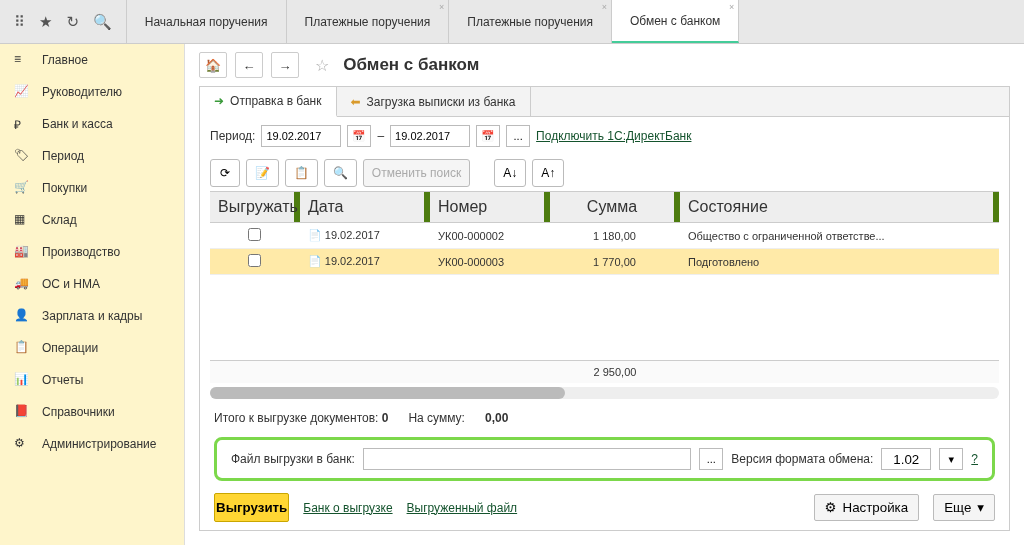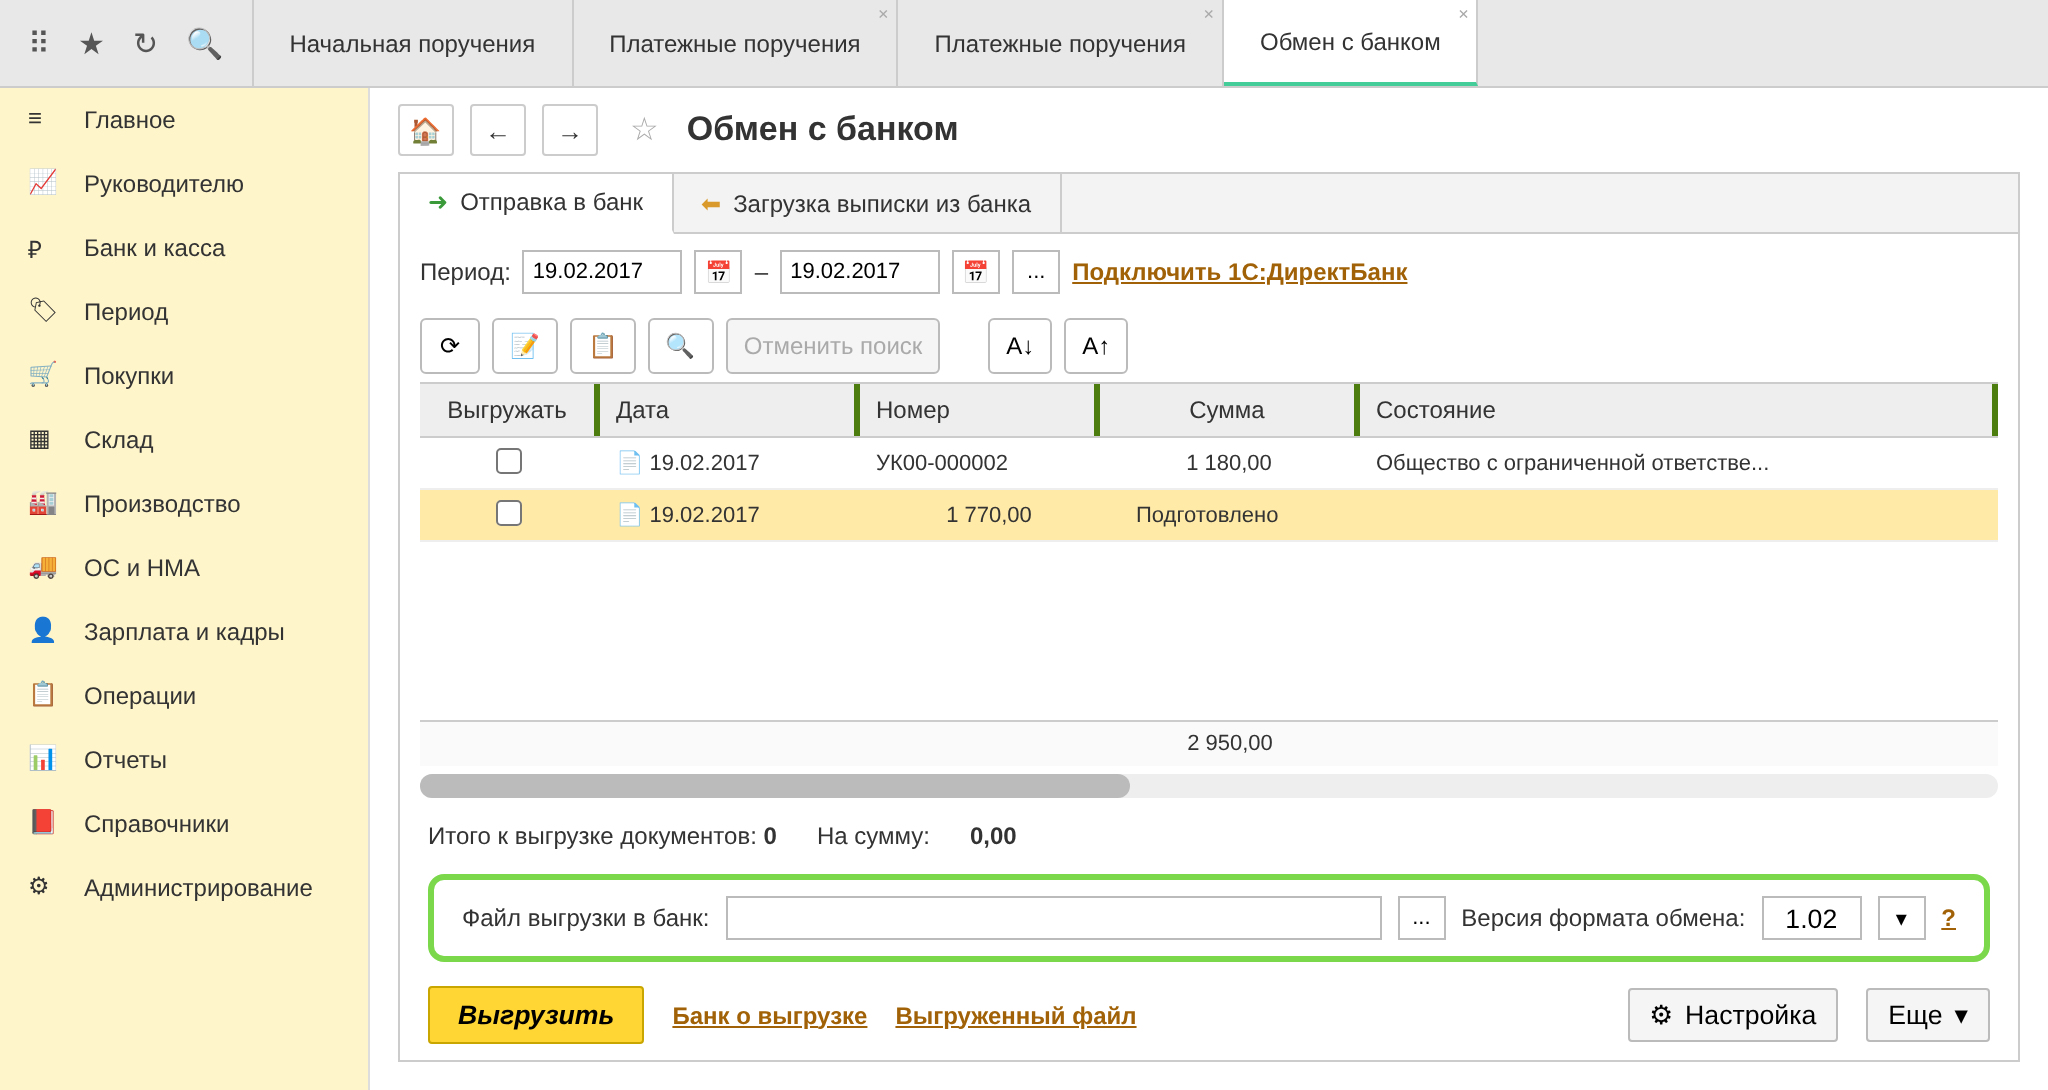--- a/index.html
+++ b/index.html
@@ -25,46 +25,46 @@
 .page-title { font-size: 17px; font-weight: bold; margin-left: 6px; }
 
 .inner { margin: 0 14px 14px; border: 1px solid #ccc; background: #fff; flex: 1; display: flex; flex-direction: column; }
 .subtabs { display: flex; background: #f3f3f3; border-bottom: 1px solid #ccc; }
 .subtab { padding: 7px 14px; border-right: 1px solid #ccc; cursor: pointer; display: flex; align-items: center; gap: 6px; font-size: 12px; }
 .subtab.active { background: #fff; border-bottom: 2px solid #fff; margin-bottom: -1px; }
 
 .period-row { padding: 8px 10px; display: flex; align-items: center; gap: 6px; font-size: 12px; }
 .date-input { width: 80px; height: 22px; border: 1px solid #bbb; padding: 0 4px; font-size: 11px; }
 .small-btn { width: 24px; height: 22px; border: 1px solid #bbb; background: #fff; cursor: pointer; display: inline-flex; align-items: center; justify-content: center; font-size: 11px; }
-.link { color: #a16207; text-decoration: underline; cursor: pointer; font-weight: bold; }
+.link { color: #14532d; text-decoration: underline; cursor: pointer; }
 
 .toolbar { padding: 4px 10px; display: flex; gap: 6px; align-items: center; }
 .tbtn { height: 28px; min-width: 30px; padding: 0 8px; border: 1px solid #bbb; background: #fff; border-radius: 3px; cursor: pointer; display: inline-flex; align-items: center; justify-content: center; font-size: 12px; }
 .tbtn.disabled { color: #aaa; background: #f5f5f5; }
 
 .grid { flex: 1; border-top: 1px solid #ccc; margin: 0 10px; overflow: hidden; display: flex; flex-direction: column;}
 .grid-head { display: flex; background: #eee; border-bottom: 1px solid #ccc; }
-.gh { padding: 6px 8px; border-right: 3px solid #4d7c0f; font-size: 12px; }
+.gh { padding: 6px 8px; border-right: 6px solid #4d7c0f; font-size: 16px; }
 .c-check{width:90px;text-align:center}.c-date{width:130px}.c-num{width:120px}.c-sum{width:130px;text-align:center}.c-agent{width:280px}.c-state{flex:1}
 .grid-body { flex: 1; background: #fff; }
 .grow { display: flex; border-bottom: 1px solid #eee; font-size: 11px; align-items: center; height: 26px; }
 .grow.sel { background: #ffeaa8; }
 .grow > div { padding: 4px 8px; border-right: 1px solid transparent; }
 .grid-foot { display: flex; border-top: 1px solid #ccc; background: #fafafa; font-size: 11px; }
 .grid-foot > div { padding: 5px 8px; }
 .scrollbar-track { height: 12px; background: #eee; margin: 4px 10px; border-radius: 6px; position: relative; }
 .scrollbar-thumb { position: absolute; left: 0; width: 45%; height: 100%; background: #bbb; border-radius: 6px; }
 
 .summary { padding: 8px 14px; font-size: 12px; display: flex; gap: 20px; }
 .file-row { padding: 8px 14px; display: flex; align-items: center; gap: 8px; font-size: 12px; border: 3px solid #7cd84b; border-radius: 8px; margin: 4px 14px; }
 .file-input { flex: 1; height: 22px; border: 1px solid #bbb; }
 .fmt-input { width: 50px; height: 22px; border: 1px solid #bbb; text-align: center; }
 
 .bottom-row { padding: 8px 14px; display: flex; align-items: center; gap: 14px; font-size: 12px; }
-.btn-yellow { background: #ffd633; border: 1px solid #c9a600; padding: 6px 14px; font-weight: bold; cursor: pointer; border-radius: 2px; font-style: italic; }
+.btn-yellow { background: #ffd633; border: 1px solid #c9a600; padding: 6px 1px; font-weight: bold; cursor: pointer; border-radius: 2px; }
 .btn-grey { background: #f5f5f5; border: 1px solid #bbb; padding: 5px 10px; cursor: pointer; border-radius: 2px; display: inline-flex; align-items: center; gap: 6px; }
 .spacer { flex: 1; }
 </style>
 </head>
 <body>
 
 <div class="topbar">
   <div class="topbar-icons">
     <span>⠿</span>
     <span>★</span>
@@ -203,20 +203,21 @@
             <div class="c-check"><input type="checkbox" style=""></div>
             <div class="c-date">📄 <span>19.02.2017</span></div>
             <div class="c-num">УК00-000002</div>
             <div class="c-sum">1 180,00</div>
             <div class="c-agent">Общество с ограниченной ответстве...</div>
             <div class="c-state"></div>
           </div>
           <div class="grow sel">
             <div class="c-check"><input type="checkbox" style=""></div>
             <div class="c-date">📄 <span>19.02.2017</span></div>
+            <div class="c-num">УК00-000003</div>
             <div class="c-sum">1 770,00</div>
             <div class="c-state">Подготовлено</div>
           </div>
         </div>
         <div class="grid-foot">
           <div class="c-check"></div>
             <div class="c-date"></div>
             <div class="c-num"></div>
           <div class="c-sum">2 950,00</div>
           <div class="c-agent"></div>

